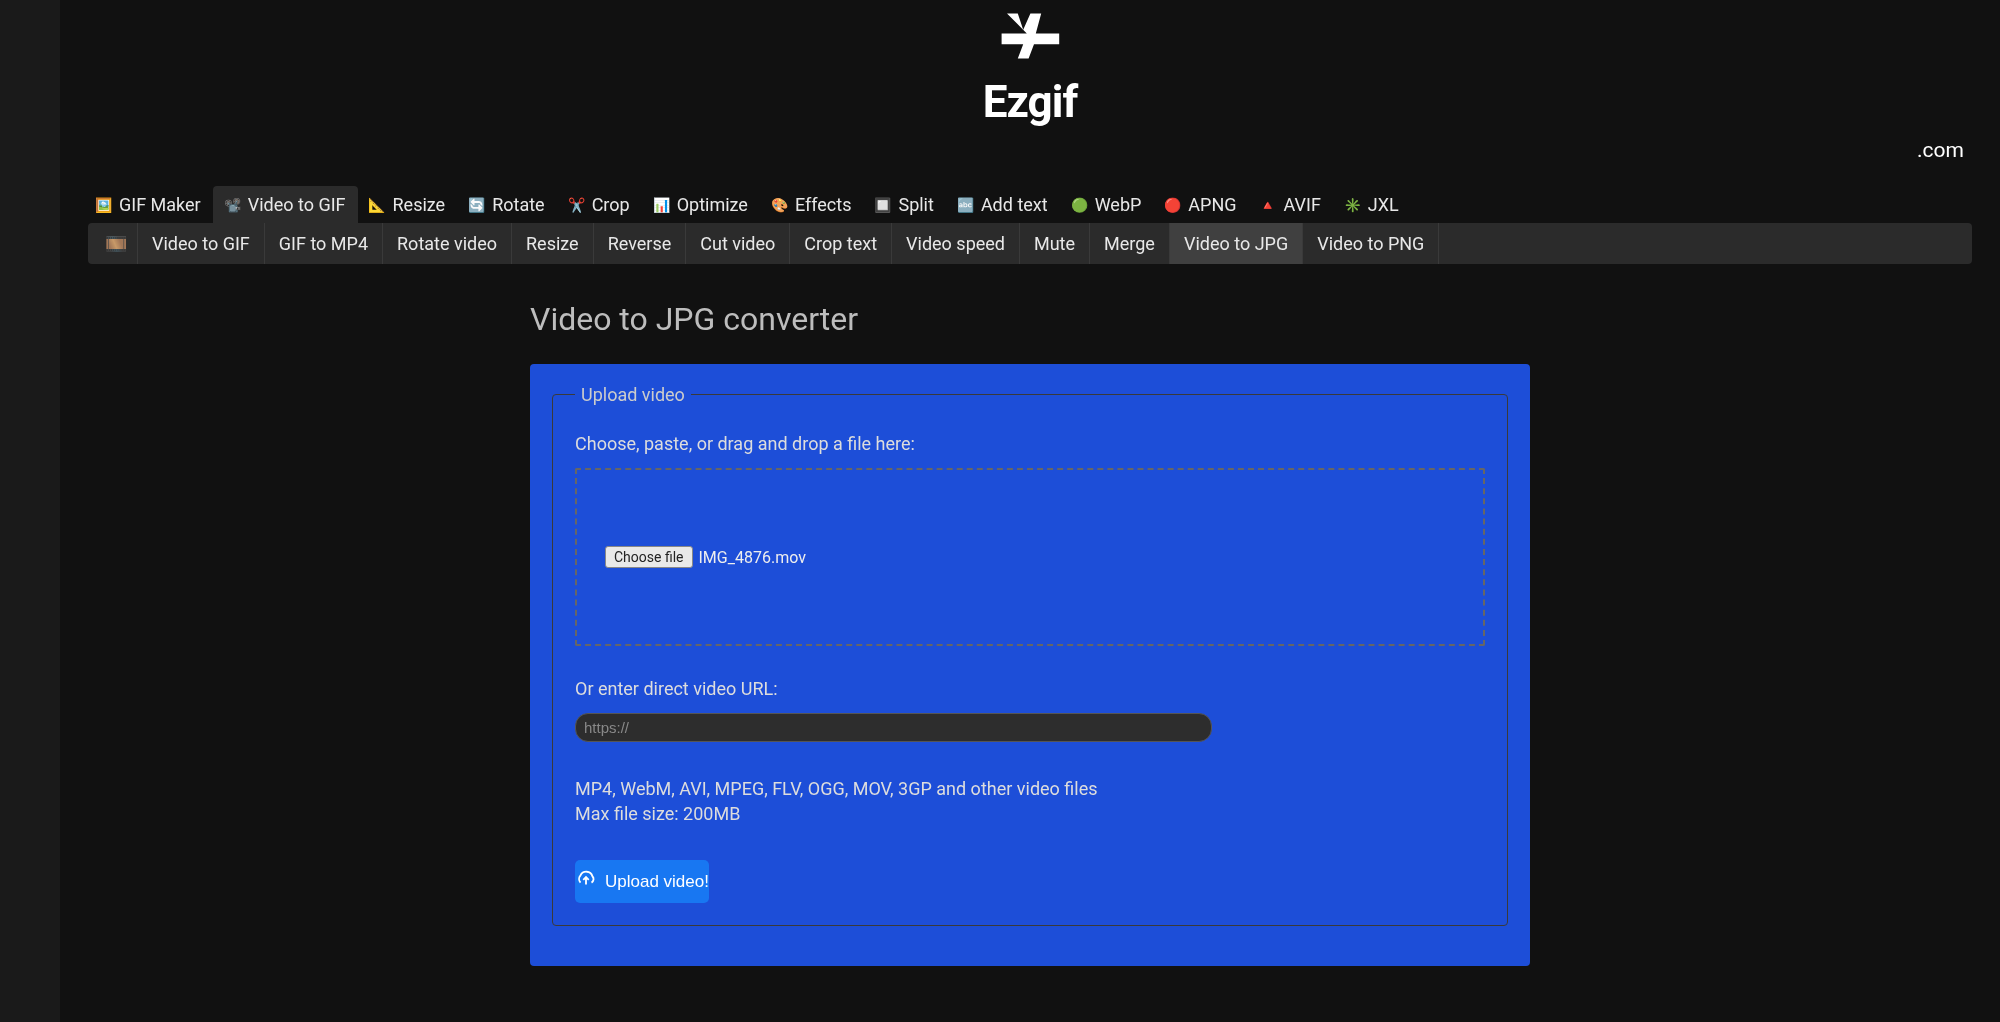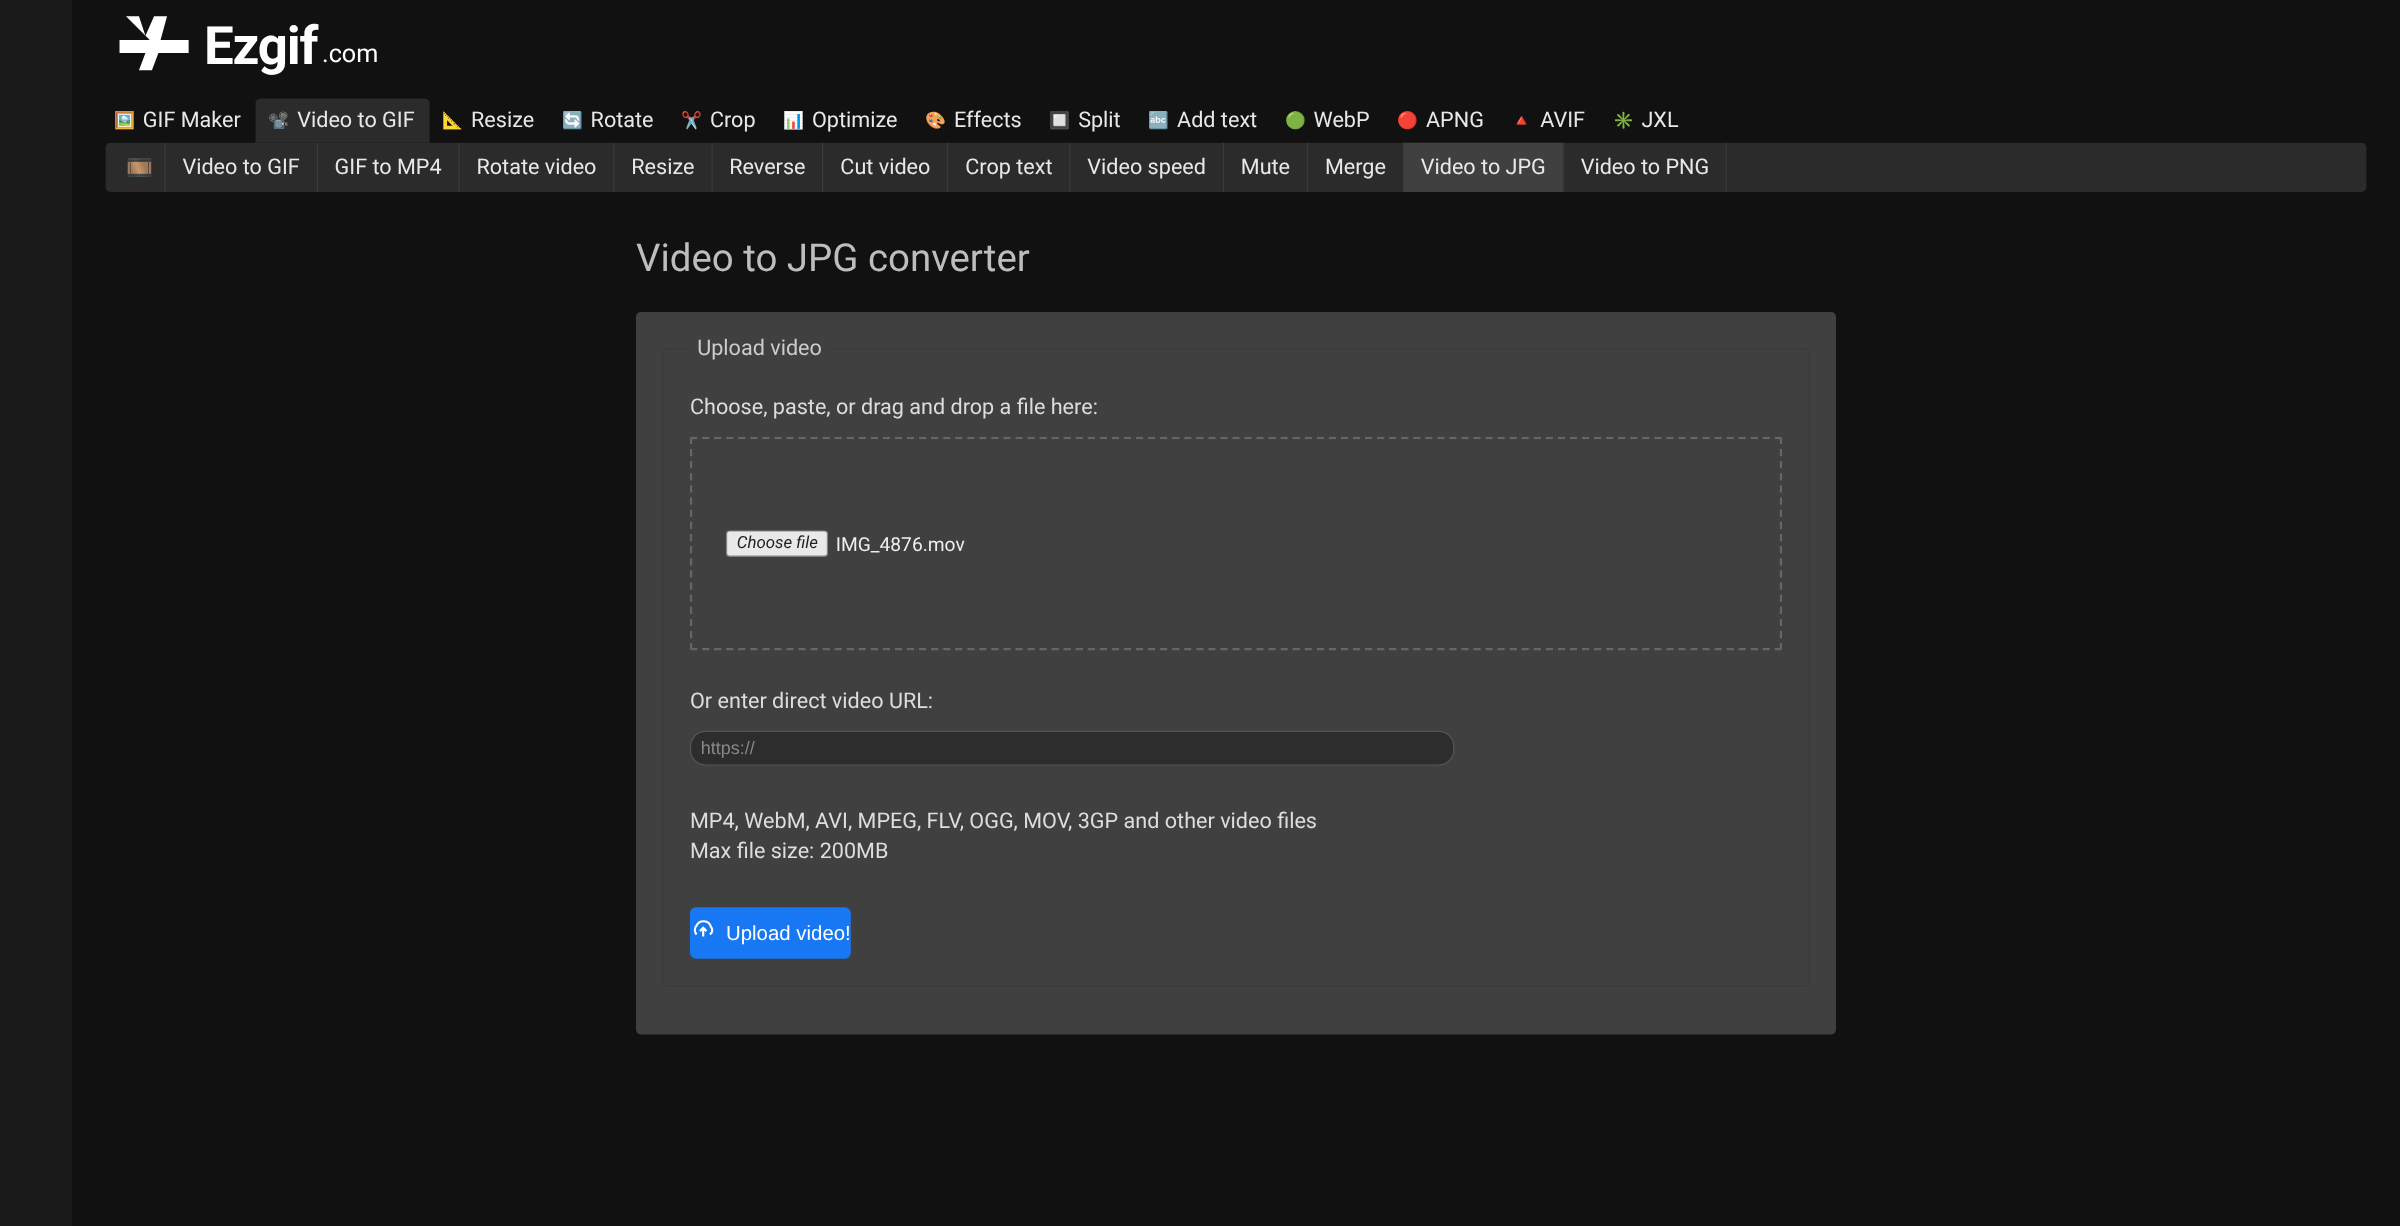--- a/index.html
+++ b/index.html
@@ -19,20 +19,21 @@
 }
 .page {
   margin-left: 60px;
   padding: 0 28px;
 }
 .header {
   display: flex;
   align-items: center;
   gap: 10px;
   padding: 10px 8px 16px 8px;
+  flex-direction: column;
 }
 .logo-mark svg { width: 64px; height: 52px; }
 .logo-text {
   font-size: 44px;
   font-weight: 700;
   color: #fff;
   letter-spacing: -1px;
 }
 .logo-com {
   font-size: 21px;
@@ -96,21 +97,21 @@
   max-width: 1000px;
   margin: 36px auto 0 auto;
 }
 .page-title {
   font-size: 32px;
   font-weight: 400;
   color: #bdbdbd;
   margin-bottom: 26px;
 }
 .panel {
-  background: #404040;
+  background: #1d4ed8;
   border-radius: 4px;
   padding: 20px 22px 40px 22px;
 }
 fieldset {
   border: 1px solid #3a3a3a;
   border-radius: 4px;
   padding: 28px 22px 22px 22px;
 }
 legend {
   padding: 0 6px;
@@ -133,21 +134,20 @@
 }
 .file-btn {
   background: #e9e9e9;
   border: 1px solid #888;
   color: #222;
   padding: 2px 8px;
   font-size: 14px;
   border-radius: 3px;
   cursor: pointer;
   font-family: inherit;
-  font-style: italic;
 }
 .file-name {
   color: #eee;
   font-size: 16px;
   margin-left: 6px;
 }
 .url-input {
   width: 70%;
   max-width: 680px;
   padding: 5px 8px;

